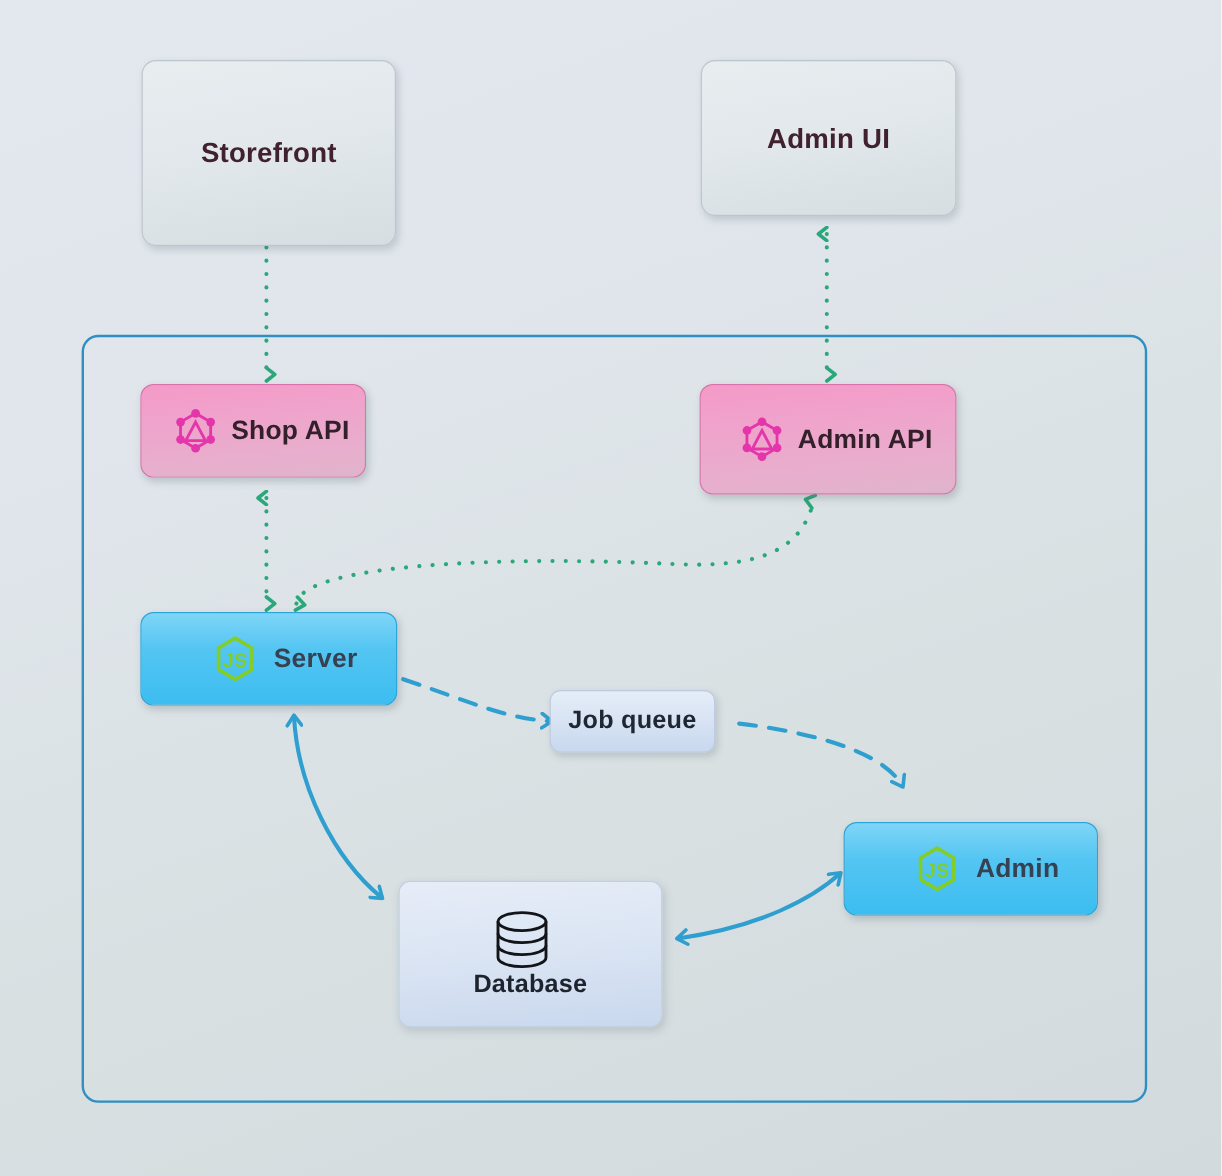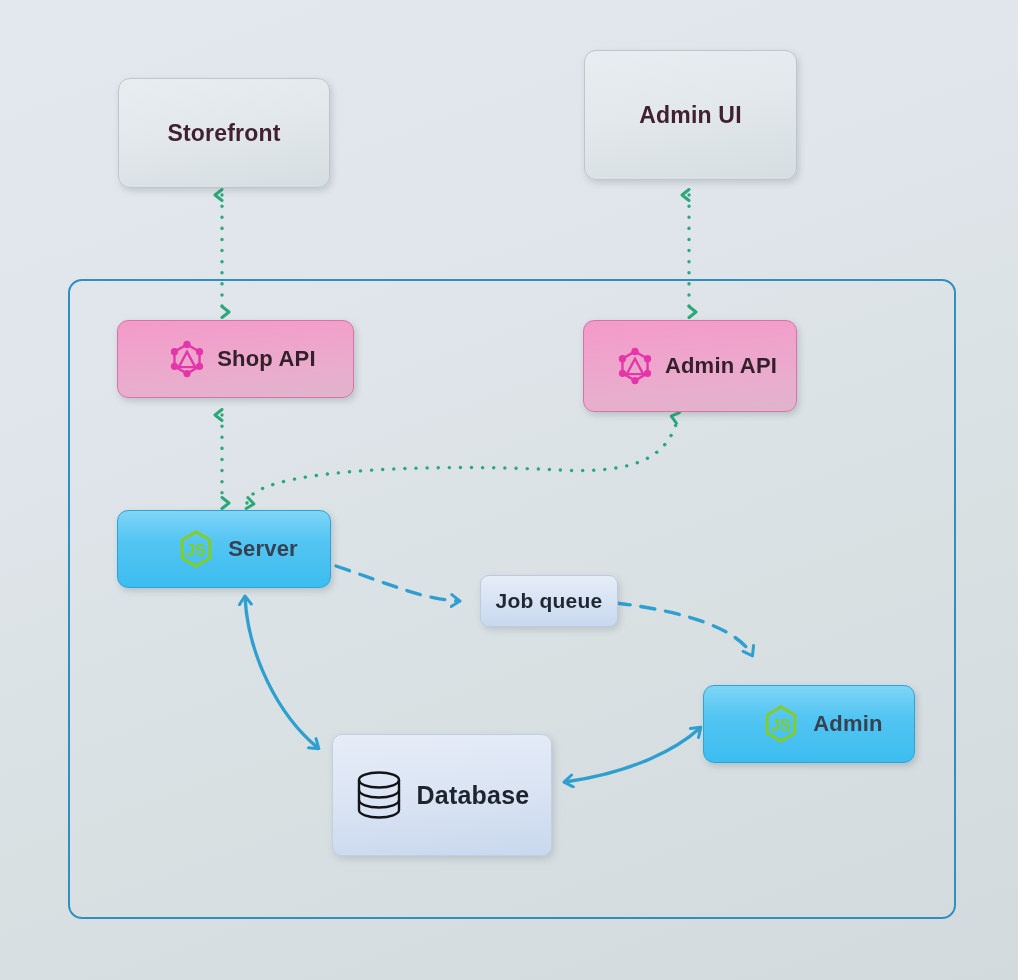--- a/index.html
+++ b/index.html
@@ -76,22 +76,23 @@
     border-radius: 9px;
     color: #1f2733;
     font-size: 21px;
     box-shadow: 2px 3px 6px rgba(80,95,105,0.22);
   }
   .db-box {
     background: linear-gradient(175deg, #e6edf8 0%, #dae4f3 50%, #c9d8ee 100%);
     border: 1px solid #c2cfe0;
     border-radius: 10px;
     color: #1d242e;
-    font-size: 25px;
+    font-size: 21px;
     box-shadow: 2px 3px 7px rgba(80,95,105,0.22);
+    flex-direction: column;
   }
 
   .icon { display: inline-flex; align-items: center; justify-content: center; flex: 0 0 auto; }
   .icon.gql { width: 44px; height: 44px; margin-right: 8px; }
   .icon.nodejs { width: 44px; height: 44px; margin-right: 10px; }
   .icon.db { width: 48px; height: 52px; margin-right: 14px; }
 
   .container-box {
     position: absolute;
     box-sizing: border-box;
@@ -143,29 +144,29 @@
       <path d="M245,597 C248,655 278,715 318,748" fill="none" stroke="#2f9fd0" stroke-width="3.4" stroke-linecap="round" marker-start="url(#chev-blue)" marker-end="url(#chev-blue)"></path>
     </g>
 
     <g>
       <path d="M565,782 C635,772 678,748 700,728" fill="none" stroke="#2f9fd0" stroke-width="3.4" stroke-linecap="round" marker-start="url(#chev-blue)" marker-end="url(#chev-blue)"></path>
     </g>
   </svg>
 
   <div class="container-box" style="left:68px; top:279px; width:888px; height:640px;"></div>
 
-  <div class="node client-box" style="left:118px; top:50px; width:212px; height:110px;margin-top:28px;">
+  <div class="node client-box" style="left:118px; top:50px; width:212px; height:155px;">
     <span class="label">Storefront</span>
   </div>
 
   <div class="node client-box" style="left:584px; top:50px; width:213px; height:130px;">
     <span class="label">Admin UI</span>
   </div>
 
-  <div class="node api-box" style="left:117px; top:320px; width:237px; height:78px;">
+  <div class="node api-box" style="left:117px; top:320px; width:188px; height:78px;">
     <span class="icon gql">
       <svg width="40" height="40" viewBox="0 0 44 44">
         <g stroke="#e535ab" stroke-width="2.6" fill="none">
           <polygon points="22,6 35.8,14 35.8,30 22,38 8.2,30 8.2,14"></polygon>
           <polygon points="22,14 31,31 13,31"></polygon>
         </g>
         <g fill="#e535ab">
           <circle cx="22" cy="6" r="4"></circle>
           <circle cx="35.8" cy="14" r="4"></circle>
           <circle cx="35.8" cy="30" r="4"></circle>
@@ -201,21 +202,21 @@
   <div class="node node-box" style="left:117px; top:510px; width:214px; height:78px;">
     <span class="icon nodejs">
       <svg width="42" height="42" viewBox="0 0 44 44">
         <polygon points="22,4 36.5,12.6 36.5,31.4 22,40 7.5,31.4 7.5,12.6" fill="none" stroke="#83cd29" stroke-width="3.2" stroke-linejoin="round"></polygon>
         <text x="22" y="29" text-anchor="middle" font-family="'Liberation Sans', sans-serif" font-size="17" font-weight="bold" fill="#83cd29">JS</text>
       </svg>
     </span>
     <span class="label">Server</span>
   </div>
 
-  <div class="node plain-box" style="left:480px; top:575px; width:138px; height:52px;">
+  <div class="node plain-box" style="left:458px; top:575px; width:138px; height:52px;">
     <span class="label">Job queue</span>
   </div>
 
   <div class="node node-box" style="left:703px; top:685px; width:212px; height:78px;">
     <span class="icon nodejs">
       <svg width="42" height="42" viewBox="0 0 44 44">
         <polygon points="22,4 36.5,12.6 36.5,31.4 22,40 7.5,31.4 7.5,12.6" fill="none" stroke="#83cd29" stroke-width="3.2" stroke-linejoin="round"></polygon>
         <text x="22" y="29" text-anchor="middle" font-family="'Liberation Sans', sans-serif" font-size="17" font-weight="bold" fill="#83cd29">JS</text>
       </svg>
     </span>

